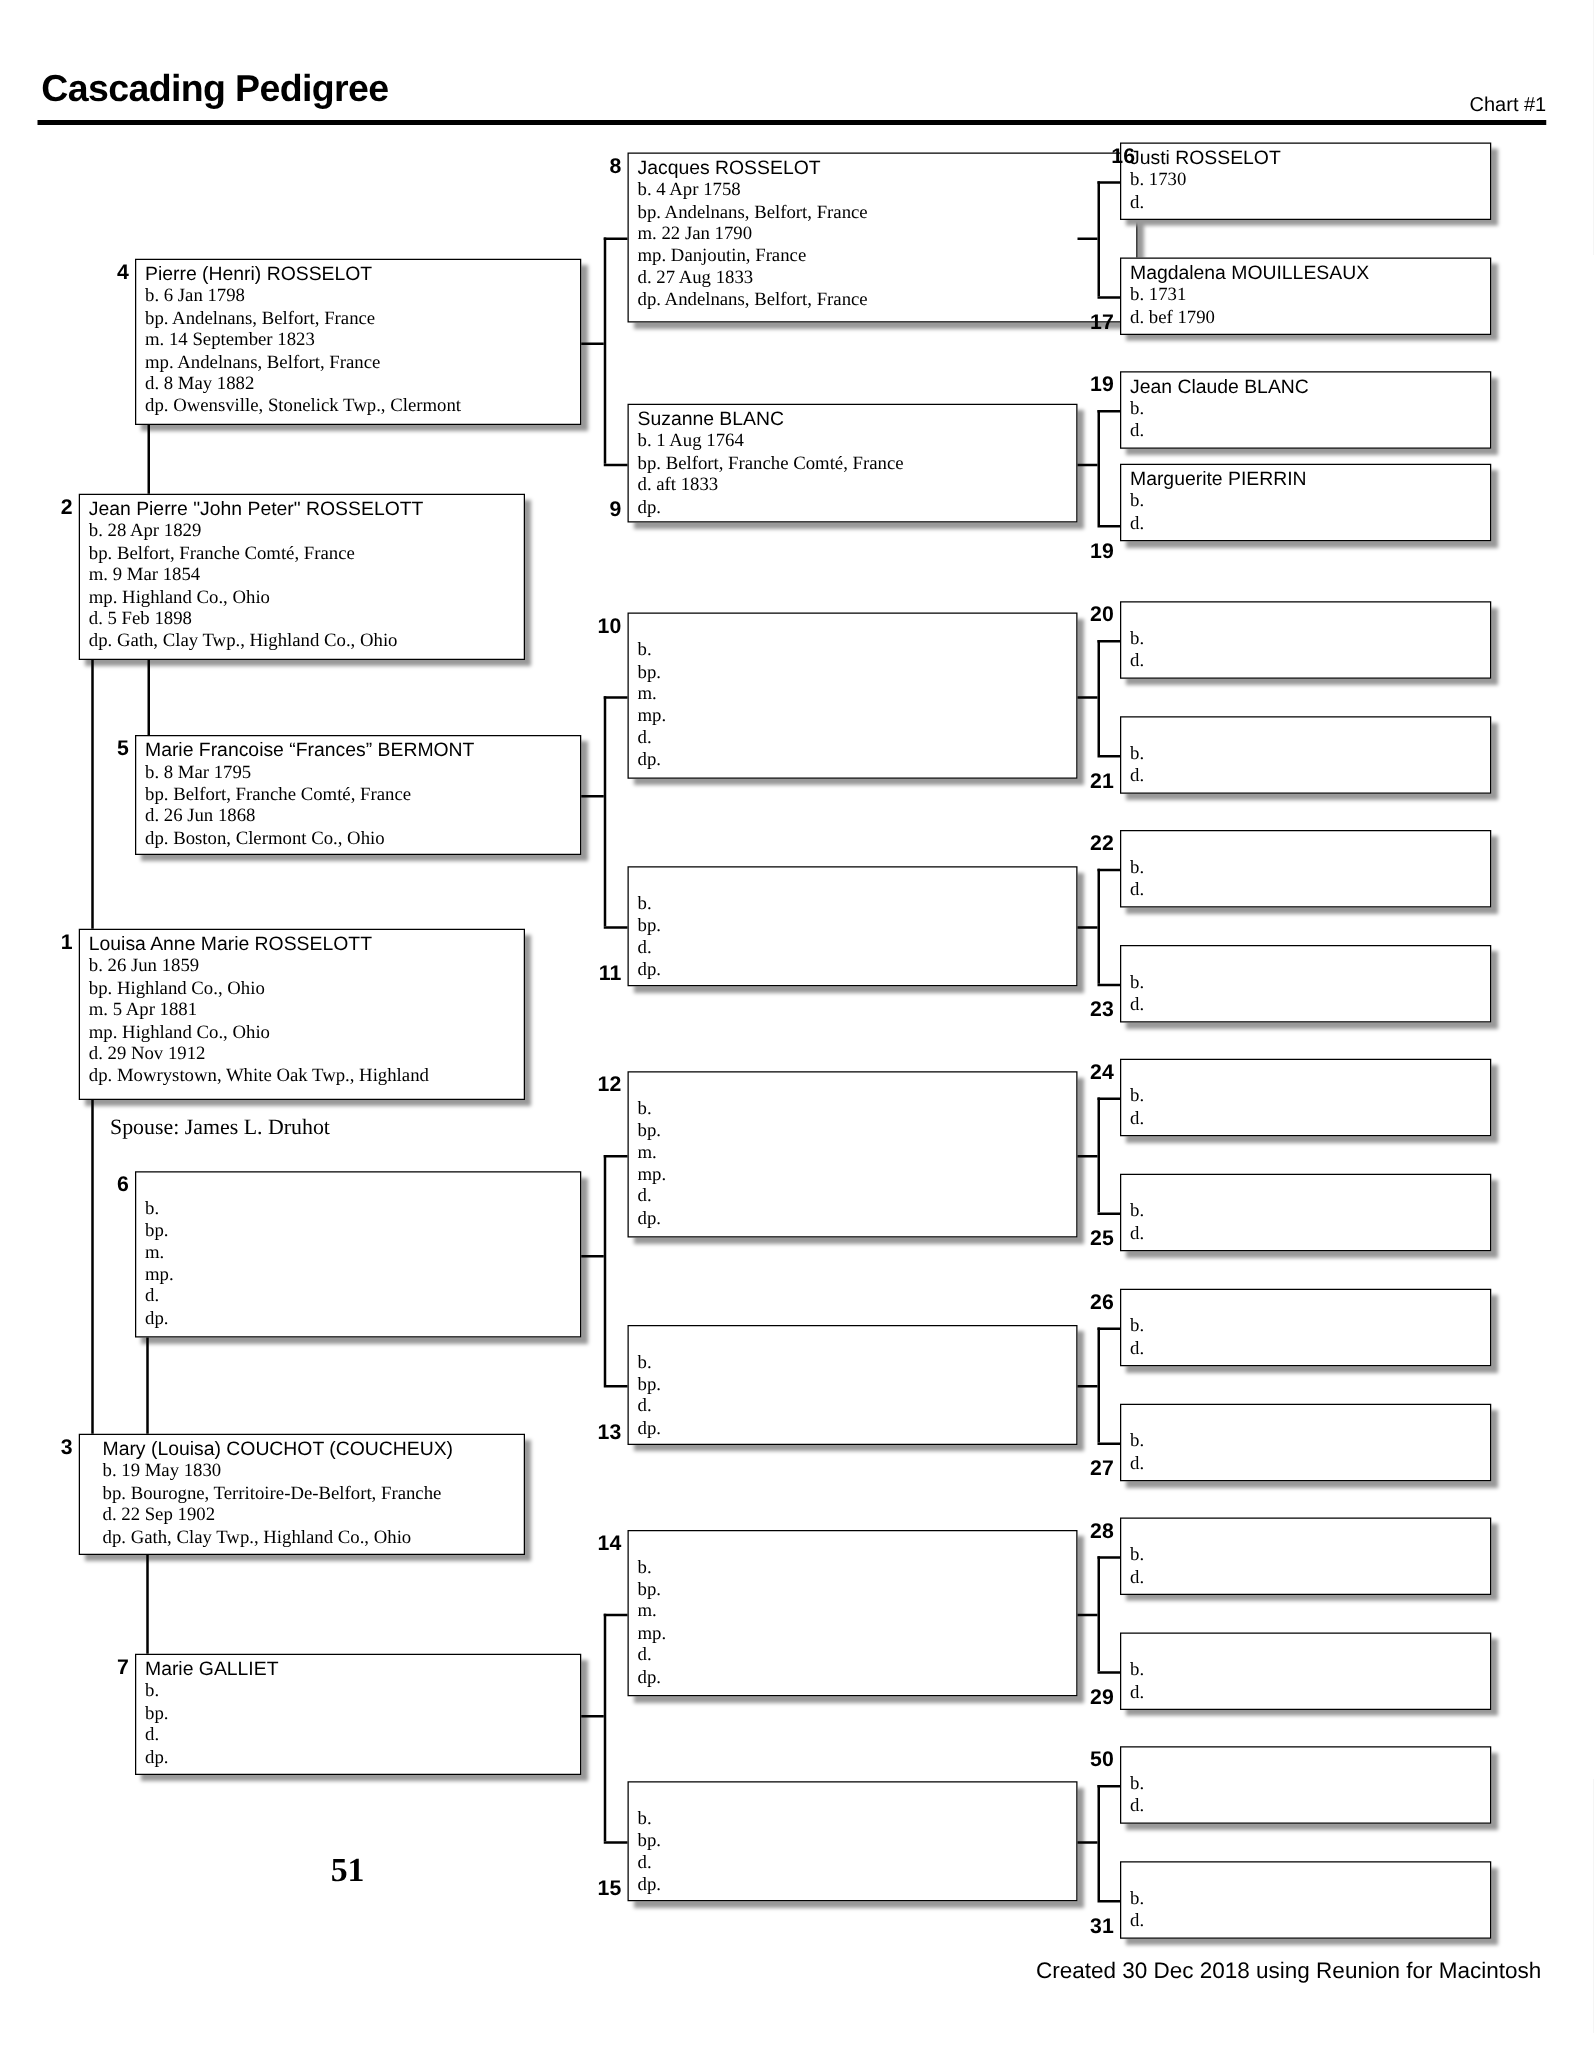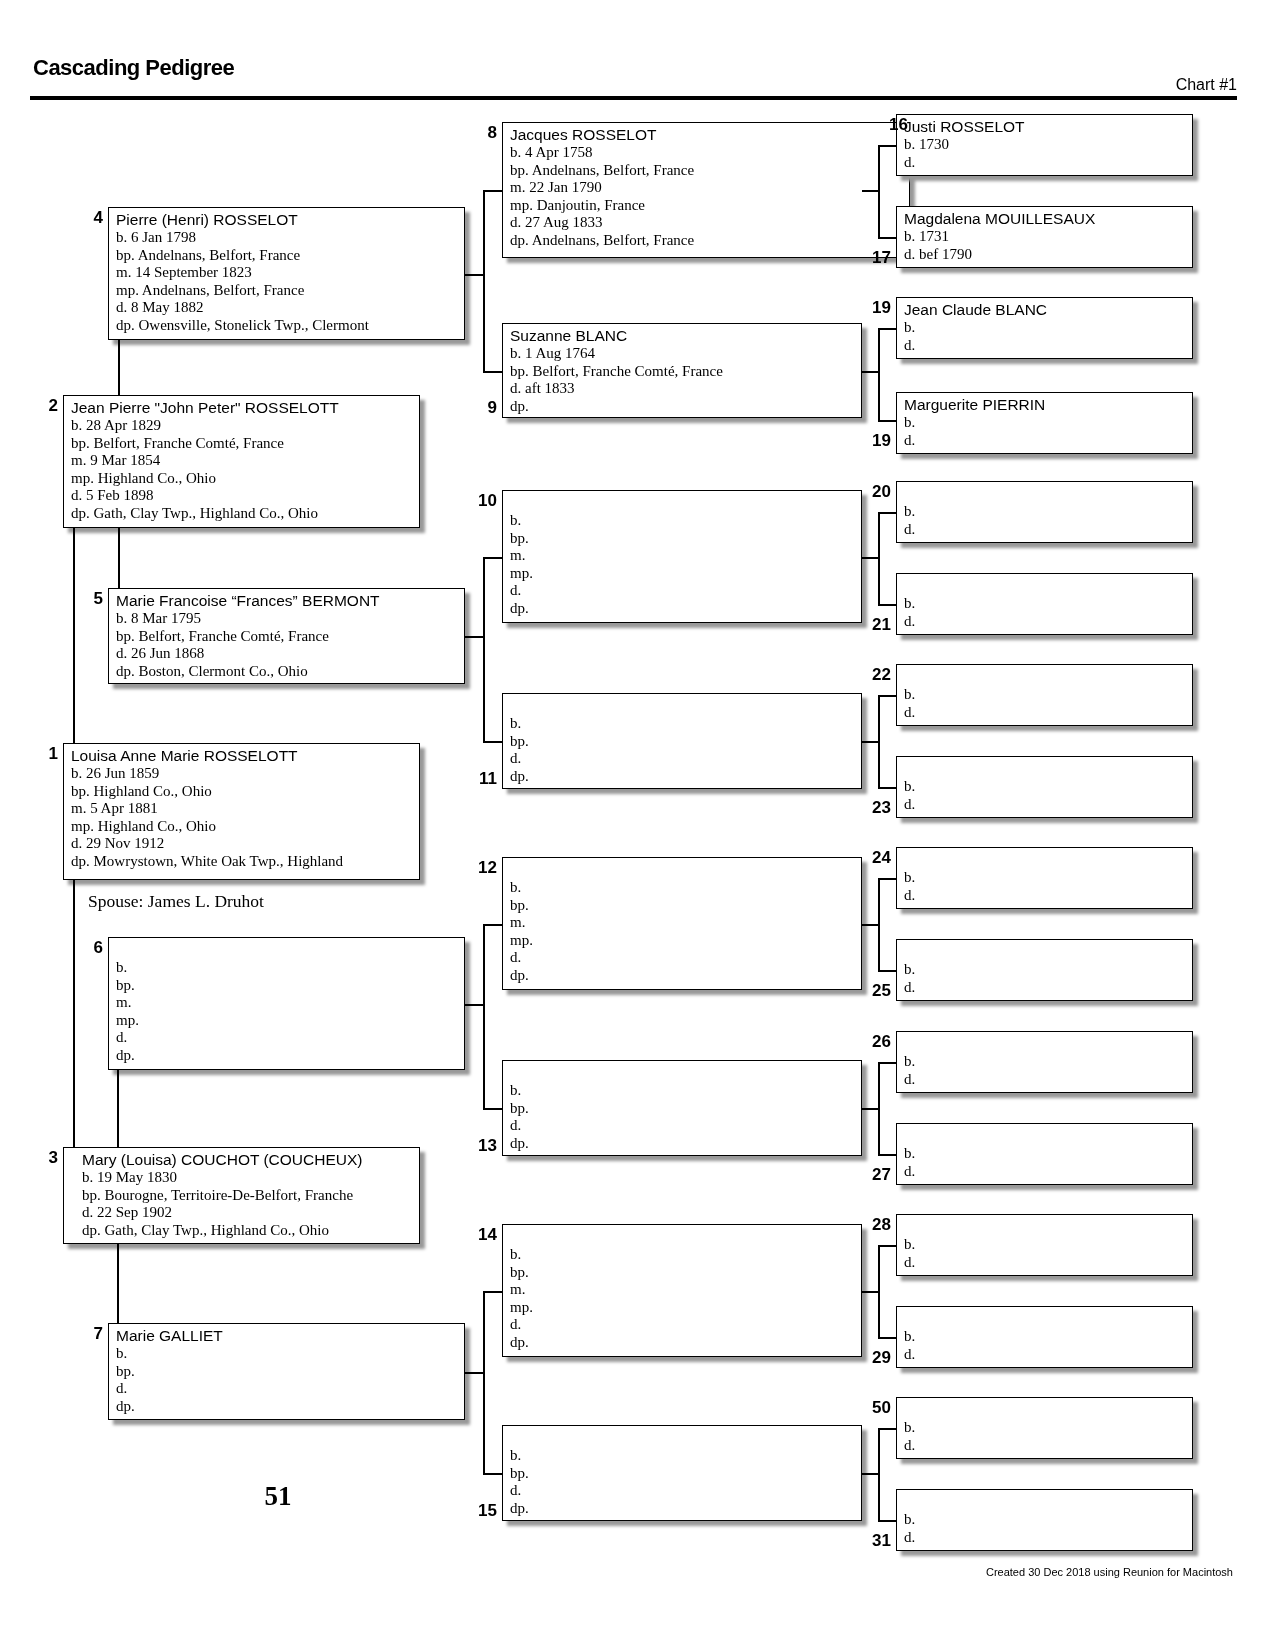--- a/index.html
+++ b/index.html
@@ -1,24 +1,24 @@
 <!DOCTYPE html>
 <html><head>
 <meta charset="utf-8">
 <style>
   html,body{margin:0;padding:0;background:#e8e8e8;}
   .page{position:relative;width:1275px;height:1650px;background:#ffffff;overflow:hidden;
         font-family:"Liberation Sans",sans-serif;color:#000;}
-  .title{position:absolute;left:33px;top:55px;font-size:22px;font-weight:bold;letter-spacing:-0.5px;}
+  .title{position:absolute;left:33px;top:55px;font-size:30px;font-weight:bold;letter-spacing:-0.5px;}
   .chart-label{position:absolute;top:76px;right:38px;font-size:16px;}
   .title-rule{position:absolute;left:30px;top:96px;width:1207px;height:4px;background:#000;}
   .spouse{position:absolute;left:88px;top:891px;font-family:"Liberation Serif",serif;font-size:17.5px;}
   .pagenum{position:absolute;left:252px;top:1481px;width:52px;text-align:center;
            font-family:"Liberation Serif",serif;font-size:27px;font-weight:bold;}
-  .footer{position:absolute;top:1566px;right:42px;font-size:11px;}
+  .footer{position:absolute;top:1566px;right:42px;font-size:18px;}
   .pbox{position:absolute;background:#fff;border:1.5px solid #000;box-sizing:border-box;
         padding:3px 4px 0 7px;box-shadow:5px 5px 3px #999;}
   .pname{height:18px;line-height:18px;font-size:15.5px;white-space:nowrap;overflow:hidden;}
   .pline{height:17.5px;line-height:17.5px;font-family:"Liberation Serif",serif;font-size:15px;
          white-space:nowrap;overflow:hidden;}
   .pnum{position:absolute;width:34px;text-align:right;font-size:17px;font-weight:bold;line-height:19px;}
   .cline{position:absolute;background:#000;}
 </style>
 </head>
 <body>
@@ -175,21 +175,21 @@
         <div class="pline">b. 1731</div>
         <div class="pline">d. bef 1790</div>
       </div>
       <div class="pnum" style="left: 857px; top: 248px;">17</div>
       <div class="pbox" style="left: 896px; top: 297px; width: 297px; height: 62px;">
         <div class="pname">Jean Claude BLANC</div>
         <div class="pline">b.</div>
         <div class="pline">d.</div>
       </div>
       <div class="pnum" style="left: 857px; top: 298px;">19</div>
-      <div class="pbox" style="left: 896px; top: 392px; width: 297px; height: 62px;">
+      <div class="pbox" style="left: 896px; top: 371px; width: 297px; height: 62px;">
         <div class="pname">Marguerite PIERRIN</div>
         <div class="pline">b.</div>
         <div class="pline">d.</div>
       </div>
       <div class="pnum" style="left: 857px; top: 431px;">19</div>
       <div class="pbox" style="left: 896px; top: 481px; width: 297px; height: 62px;">
         <div class="pname"></div>
         <div class="pline">b.</div>
         <div class="pline">d.</div>
       </div>

